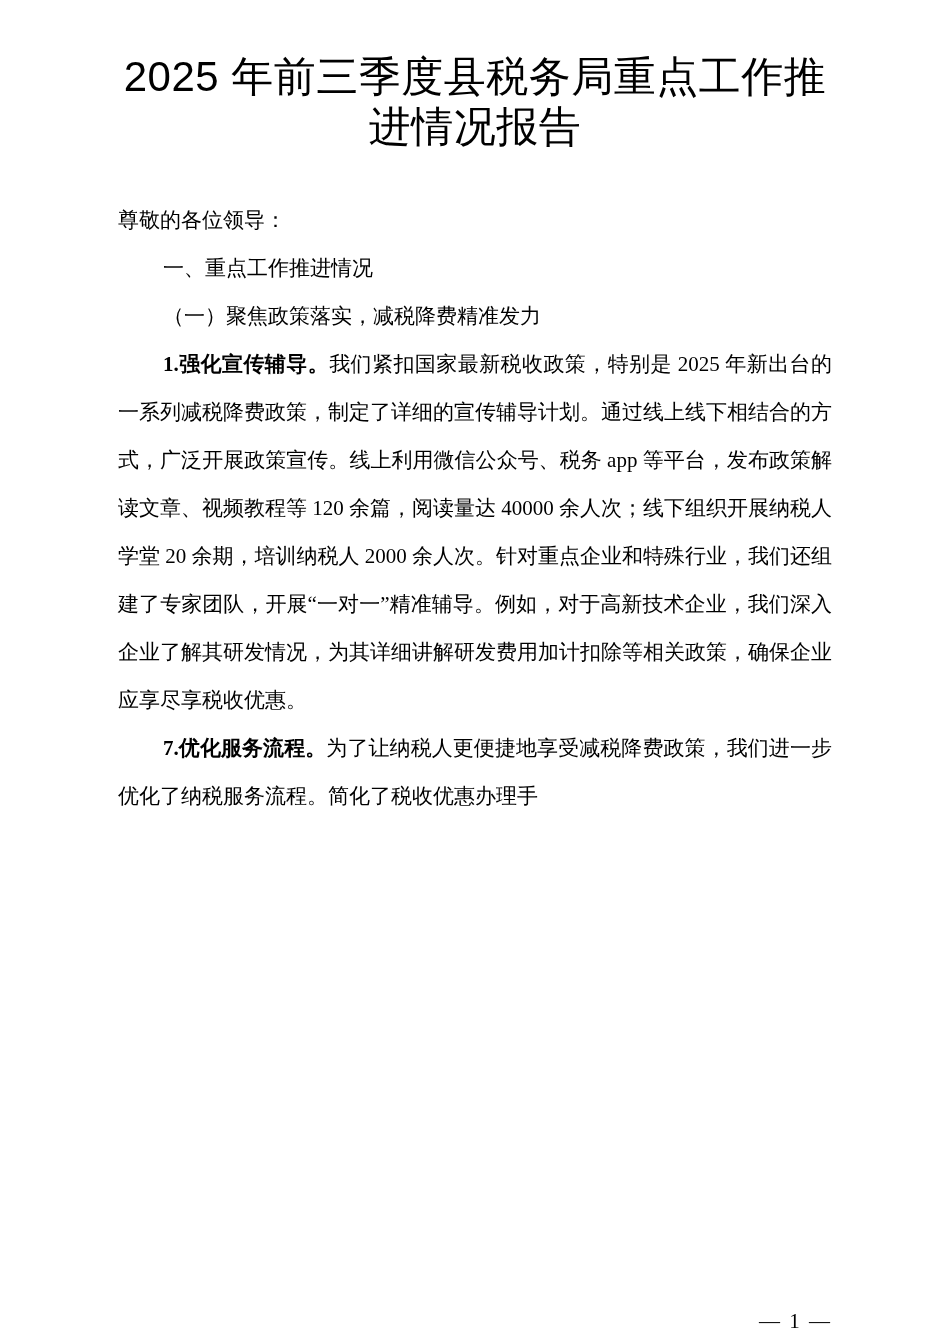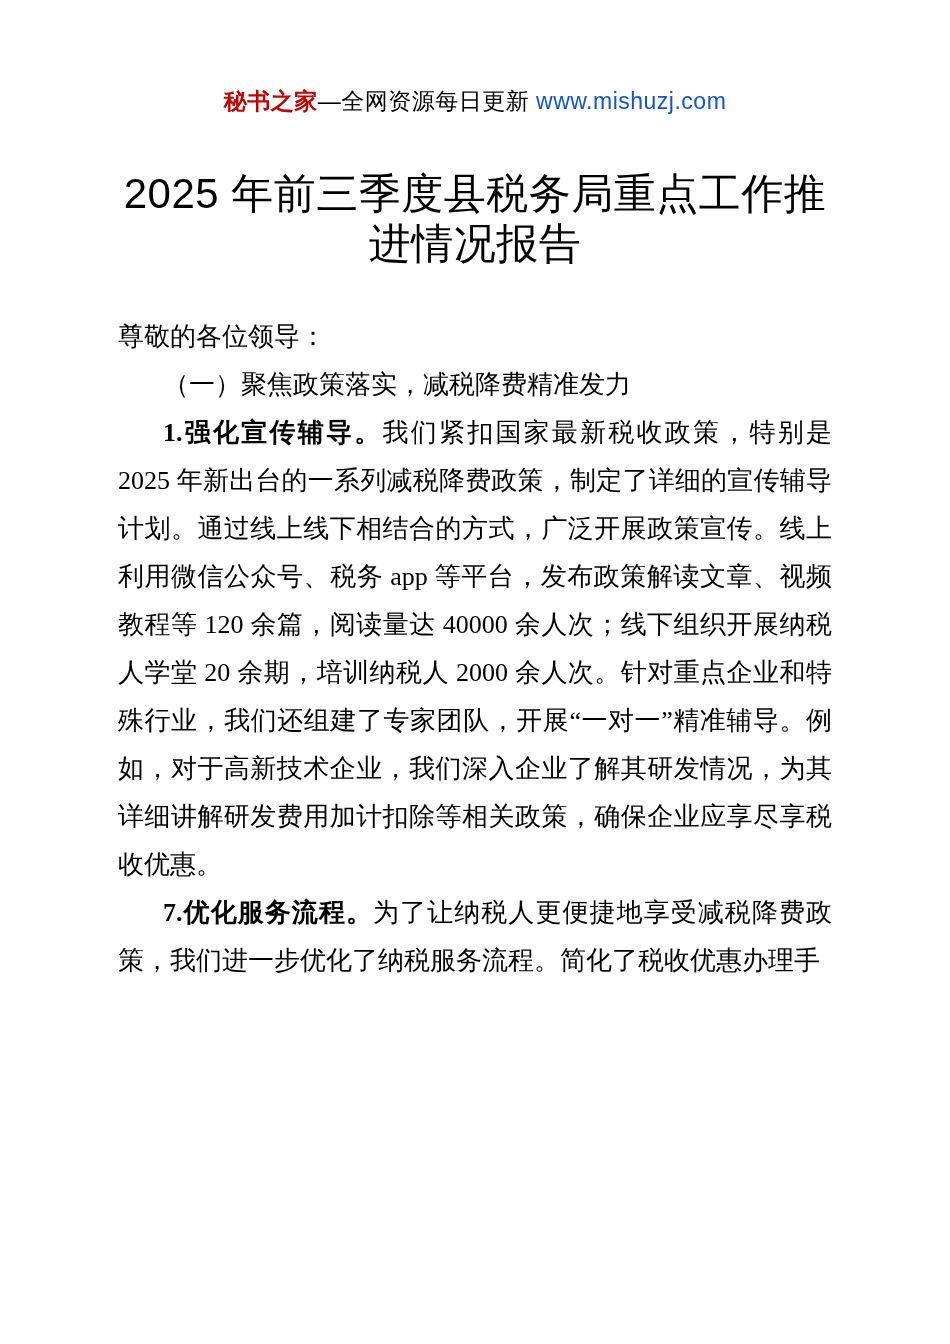--- a/index.html
+++ b/index.html
@@ -52,21 +52,21 @@
     font-size: 42px;
     line-height: 50px;
     font-family: "Liberation Sans", sans-serif;
     font-weight: normal;
     letter-spacing: 0.5px;
   }
 
   
   .body-copy {
     margin-top: 44px;
-    font-size: 26px;
+    font-size: 21px;
     line-height: 48px;
     text-align: justify;
     text-justify: inter-ideograph;
   }
   .body-copy p {
     margin: 0;
   }
   .indent2 {
     text-indent: 45px;
   }
@@ -84,28 +84,26 @@
     font-family: "Liberation Serif", serif;
     letter-spacing: 2px;
     color: #000000;
   }
 </style>
 </head>
 <body>
 
 <div class="page">
 
-  <div class="banner">
-    <span class="brand">秘书之家</span><span class="tagline">—全网资源每日更新 </span><span class="site">www.mishuzj.com</span>
-  </div>
 
   <h1 class="doc-title">2025 年前三季度县税务局重点工作推进情况报告</h1>
 
   <div class="body-copy">
     <p>尊敬的各位领导：</p>
+    <p class="indent2">一、重点工作推进情况</p>
     <p class="indent2">（一）聚焦政策落实，减税降费精准发力</p>
     <p class="indent2"><span class="runin">1.强化宣传辅导。</span><span>我们紧扣国家最新税收政策，特别是 2025 年新出台的一系列减税降费政策，制定了详细的宣传辅导计划。通过线上线下相结合的方式，广泛开展政策宣传。线上利用微信公众号、税务 app 等平台，发布政策解读文章、视频教程等 120 余篇，阅读量达 40000 余人次；线下组织开展纳税人学堂 20 余期，培训纳税人 2000 余人次。针对重点企业和特殊行业，我们还组建了专家团队，开展“一对一”精准辅导。例如，对于高新技术企业，我们深入企业了解其研发情况，为其详细讲解研发费用加计扣除等相关政策，确保企业应享尽享税收优惠。</span></p>
     <p class="indent2"><span class="runin">7.优化服务流程。</span><span>为了让纳税人更便捷地享受减税降费政策，我们进一步优化了纳税服务流程。简化了税收优惠办理手</span></p>
   </div>
 
   <div class="footer">— 1 —</div>
 
 </div>
 
 </body></html>

